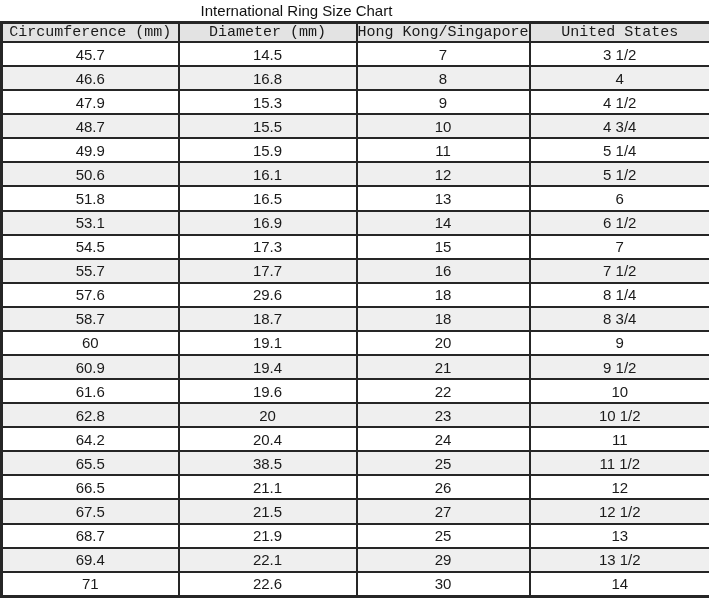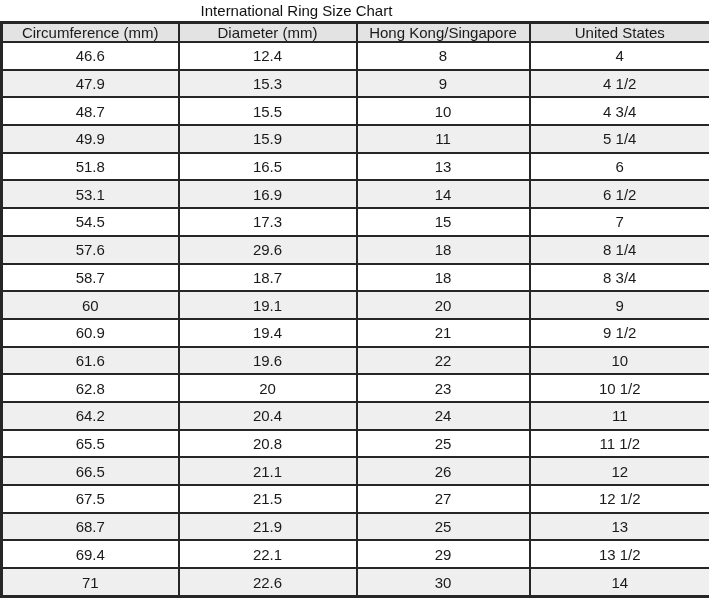--- a/index.html
+++ b/index.html
@@ -44,20 +44,21 @@
     vertical-align: middle;
     padding: 0;
     font-size: 15px;
     font-weight: normal;
     color: var(--text, #1a1a1a);
     white-space: nowrap;
     overflow: hidden;
   }
   table.ring-table thead th {
     background: var(--header-bg, #e3e3e3);
+    font-family: Liberation Mono, monospace;
   }
   table.ring-table tbody tr:nth-child(odd) td {
     background: #ffffff;
   }
   table.ring-table tbody tr:nth-child(even) td {
     background: var(--stripe-bg, #efefef);
   }
   col.c1 { width: 177px; }
   col.c2 { width: 178px; }
   col.c3 { width: 173px; }
@@ -79,22 +80,28 @@
     <thead>
       <tr id="header-row">
           <th>Circumference (mm)</th>
           <th>Diameter (mm)</th>
           <th>Hong Kong/Singapore</th>
           <th>United States</th>
         </tr>
     </thead>
     <tbody id="table-body">
         <tr>
+          <td>45.7</td>
+          <td>14.5</td>
+          <td>7</td>
+          <td>3 1/2</td>
+        </tr>
+        <tr>
           <td>46.6</td>
-          <td>12.4</td>
+          <td>16.8</td>
           <td>8</td>
           <td>4</td>
         </tr>
         <tr>
           <td>47.9</td>
           <td>15.3</td>
           <td>9</td>
           <td>4 1/2</td>
         </tr>
         <tr>
@@ -103,38 +110,50 @@
           <td>10</td>
           <td>4 3/4</td>
         </tr>
         <tr>
           <td>49.9</td>
           <td>15.9</td>
           <td>11</td>
           <td>5 1/4</td>
         </tr>
         <tr>
+          <td>50.6</td>
+          <td>16.1</td>
+          <td>12</td>
+          <td>5 1/2</td>
+        </tr>
+        <tr>
           <td>51.8</td>
           <td>16.5</td>
           <td>13</td>
           <td>6</td>
         </tr>
         <tr>
           <td>53.1</td>
           <td>16.9</td>
           <td>14</td>
           <td>6 1/2</td>
         </tr>
         <tr>
           <td>54.5</td>
           <td>17.3</td>
           <td>15</td>
           <td>7</td>
         </tr>
         <tr>
+          <td>55.7</td>
+          <td>17.7</td>
+          <td>16</td>
+          <td>7 1/2</td>
+        </tr>
+        <tr>
           <td>57.6</td>
           <td>29.6</td>
           <td>18</td>
           <td>8 1/4</td>
         </tr>
         <tr>
           <td>58.7</td>
           <td>18.7</td>
           <td>18</td>
           <td>8 3/4</td>
@@ -164,21 +183,21 @@
           <td>10 1/2</td>
         </tr>
         <tr>
           <td>64.2</td>
           <td>20.4</td>
           <td>24</td>
           <td>11</td>
         </tr>
         <tr>
           <td>65.5</td>
-          <td>20.8</td>
+          <td>38.5</td>
           <td>25</td>
           <td>11 1/2</td>
         </tr>
         <tr>
           <td>66.5</td>
           <td>21.1</td>
           <td>26</td>
           <td>12</td>
         </tr>
         <tr>

